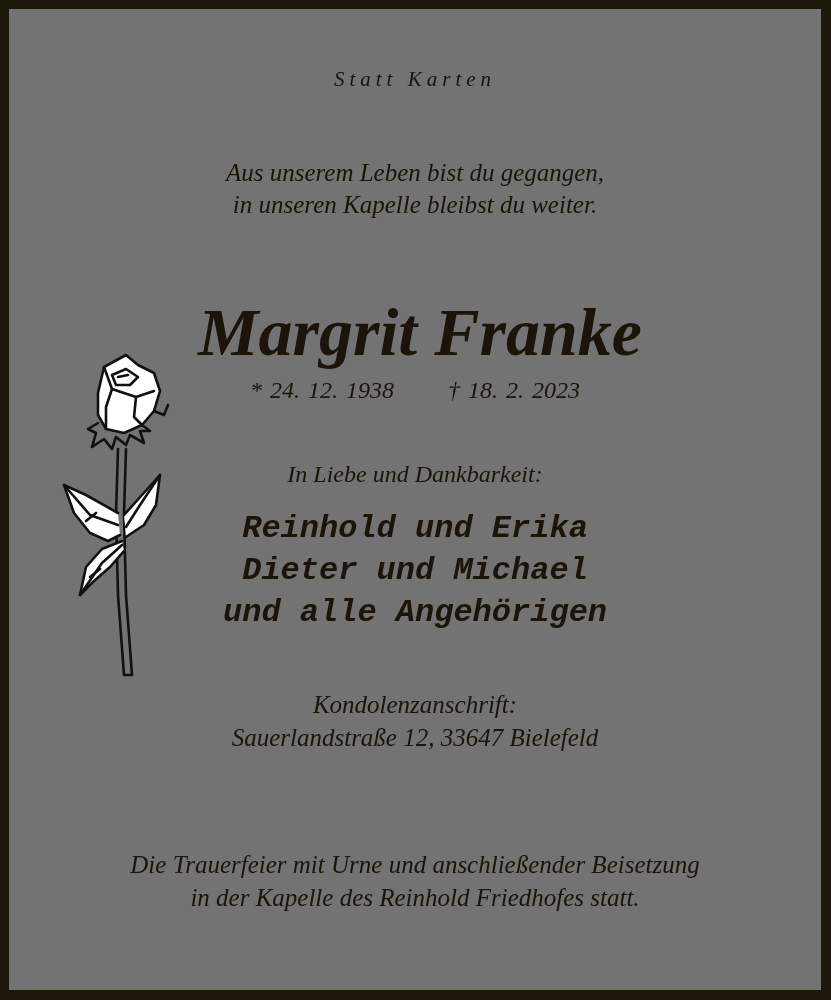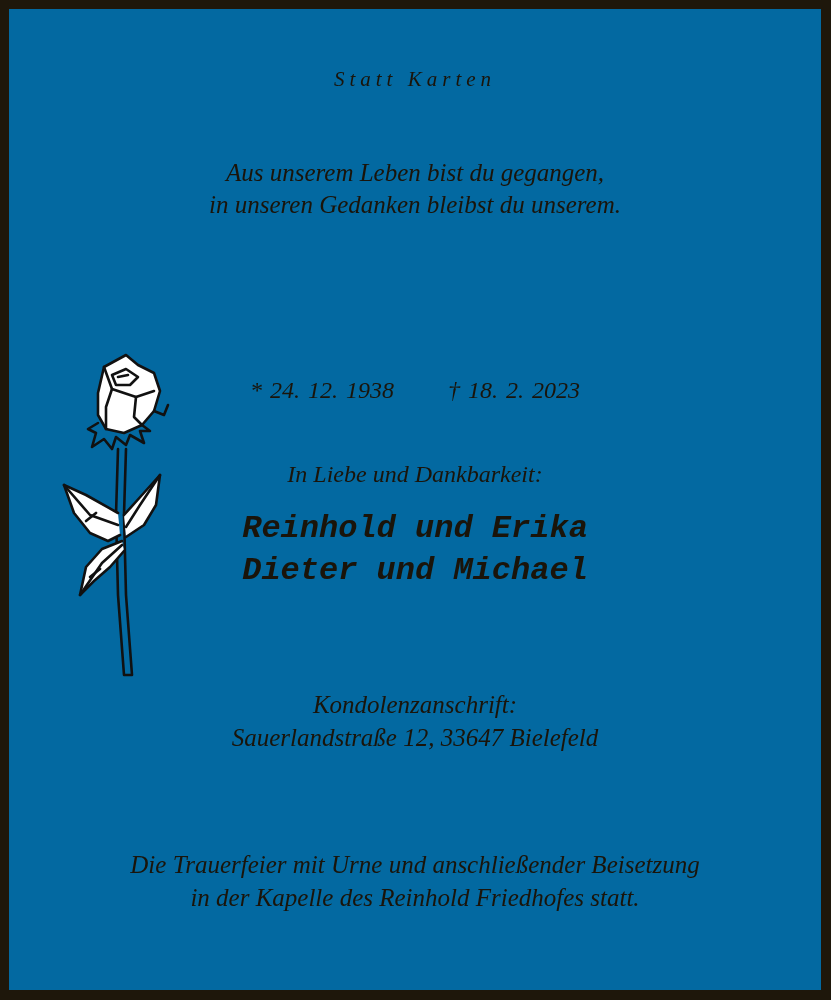--- a/index.html
+++ b/index.html
@@ -1,17 +1,17 @@
 <!DOCTYPE html>
 <html><head>
 <meta charset="utf-8">
 <style>
   html, body { margin:0; padding:0; }
   body { width:831px; height:1000px; background:#1e170b; position:relative; overflow:hidden; }
-  .card { position:absolute; left:9px; top:9px; width:812px; height:981px; background:#0369a1; }
+  .card { position:absolute; left:9px; top:9px; width:812px; height:981px; background:#737373; }
   .t { position:absolute; left:0; width:812px; text-align:center; color:#1a140a;
        font-family:"Liberation Serif","DejaVu Serif",serif; font-style:italic; white-space:nowrap; }
   .heading { top:58px; font-size:21px; letter-spacing:5px; }
   .quote { top:148px; font-size:25px; line-height:32px; }
   .name { top:283px; font-size:68px; font-weight:bold; line-height:80px; left:5px; }
   .dates { top:366px; font-size:24px; line-height:30px; word-spacing:2px; }
   .dates .gap { display:inline-block; width:54px; }
   .thanks { top:450px; font-size:24px; line-height:30px; }
   .family { top:499px; font-size:32px; font-weight:bold; line-height:42px;font-family:Liberation Mono, monospace; }
   .address { top:680px; font-size:25px; line-height:32.5px; }
@@ -20,33 +20,35 @@
 </style>
 </head>
 <body>
 
 <div class="card">
 
   <div class="t heading">Statt Karten</div>
 
   <div class="t quote">
     <div>Aus unserem Leben bist du gegangen,</div>
-    <div>in unseren Gedanken bleibst du unserem.</div>
+    <div>in unseren Kapelle bleibst du weiter.</div>
   </div>
 
+  <div class="t name">Margrit Franke</div>
 
   <div class="t dates">
     <span>* 24. 12. 1938</span><span class="gap"></span><span>† 18. 2. 2023</span>
   </div>
 
   <div class="t thanks">In Liebe und Dankbarkeit:</div>
 
   <div class="t family">
     <div>Reinhold und Erika</div>
     <div>Dieter und Michael</div>
+    <div>und alle Angehörigen</div>
   </div>
 
   <div class="t address">
     <div>Kondolenzanschrift:</div>
     <div>Sauerlandstraße 12, 33647 Bielefeld</div>
   </div>
 
   <div class="t ceremony">
     <div>Die Trauerfeier mit Urne und anschließender Beisetzung</div>
     <div>in der Kapelle des Reinhold Friedhofes statt.</div>

